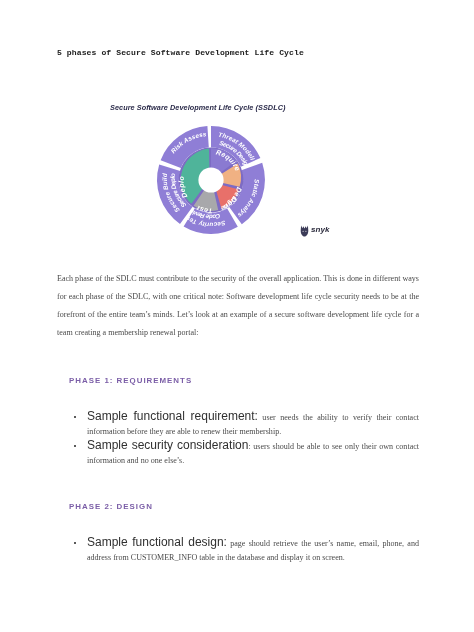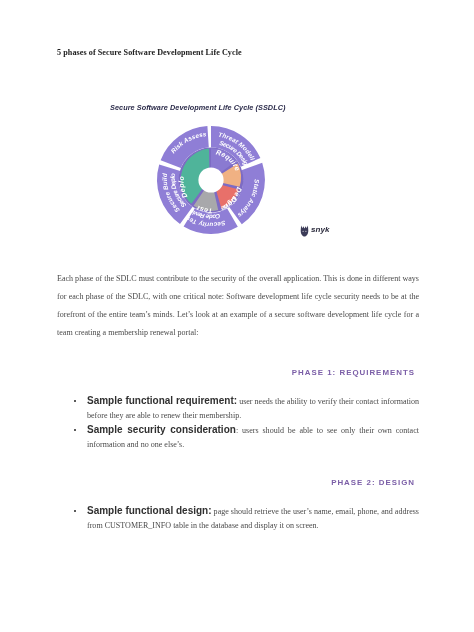--- a/index.html
+++ b/index.html
@@ -21,21 +21,21 @@
     inset: 0;
     background: #ffffff;
   }
 
   
   .doc-title {
     position: absolute;
     left: 57px;
     top: 48px;
     width: 370px;
-    font-family: Liberation Serif, serif;
+    font-family: Liberation Mono, monospace;
     font-weight: bold;
     font-size: 8.1px;
     letter-spacing: 0.08px;
     color: #202020;
   }
 
   
   .figure {
     position: absolute;
     left: 57px;
@@ -110,22 +110,21 @@
     line-height: 18px;
     text-align: justify;
     color: #4a4a4a;
   }
   .phase-head {
     font-family: "Liberation Sans", sans-serif;
     font-size: 7.9px;
     font-weight: bold;
     letter-spacing: 1.0px;
     color: #7b5ea7;
-    margin: 4px;
-    text-align: right;
+    margin: 12px;
   }
   .spacer-lg { height: 22px; }
   .spacer-md { height: 13px; }
 
   ul.bullets {
     margin: 0;
     padding: 0;
     list-style: none;
   }
   ul.bullets li {
@@ -141,22 +140,22 @@
   ul.bullets li .dot {
     position: absolute;
     left: 17px;
     top: 5.5px;
     width: 2.4px;
     height: 2.4px;
     background: #5a5a5a;
   }
   .b-strong {
     font-family: "Liberation Sans", sans-serif;
-    font-weight: bold;
-    font-size: 10px;
+    font-weight: normal;
+    font-size: 12px;
     color: #303030;
   }
 </style>
 </head>
 <body>
 
 <div class="page">
 
   <div class="doc-title">5 phases of Secure Software Development Life Cycle</div>
 

